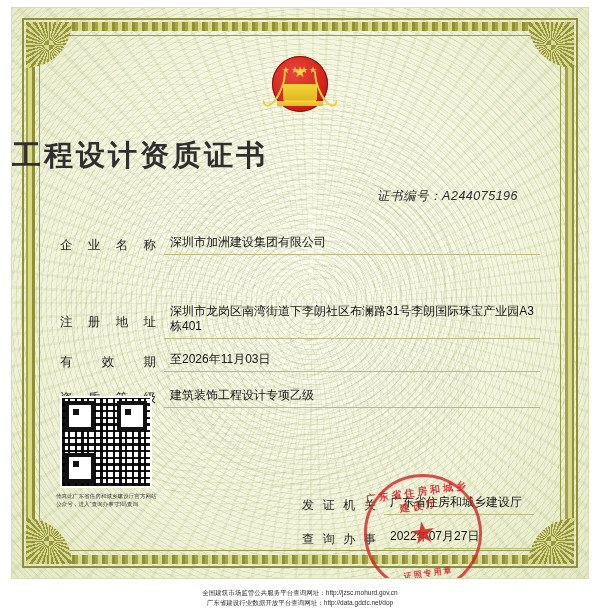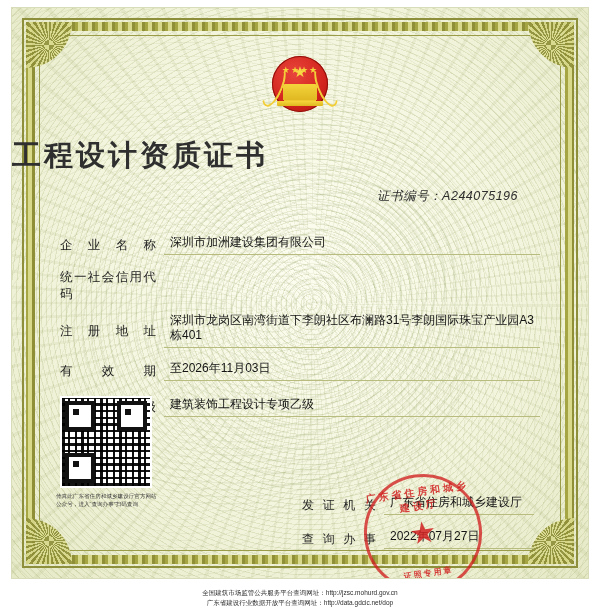--- a/index.html
+++ b/index.html
@@ -401,21 +401,20 @@
     <div class="cert-no">
       <span>证书编号：</span><span>A244075196</span>
     </div>
 
     <div class="fields">
       <div class="field-row">
         <div class="field-label">企业名称</div>
         <div class="field-value">深圳市加洲建设集团有限公司</div>
       </div>
       <div class="field-row">
-        <div class="field-label">统一社会信用代码</div>
       </div>
       <div class="field-row">
         <div class="field-label">注册地址</div>
         <div class="field-value">深圳市龙岗区南湾街道下李朗社区布澜路31号李朗国际珠宝产业园A3栋401</div>
       </div>
       <div class="field-row">
         <div class="field-label">有效期</div>
         <div class="field-value">至2026年11月03日</div>
       </div>
       <div class="field-row">

